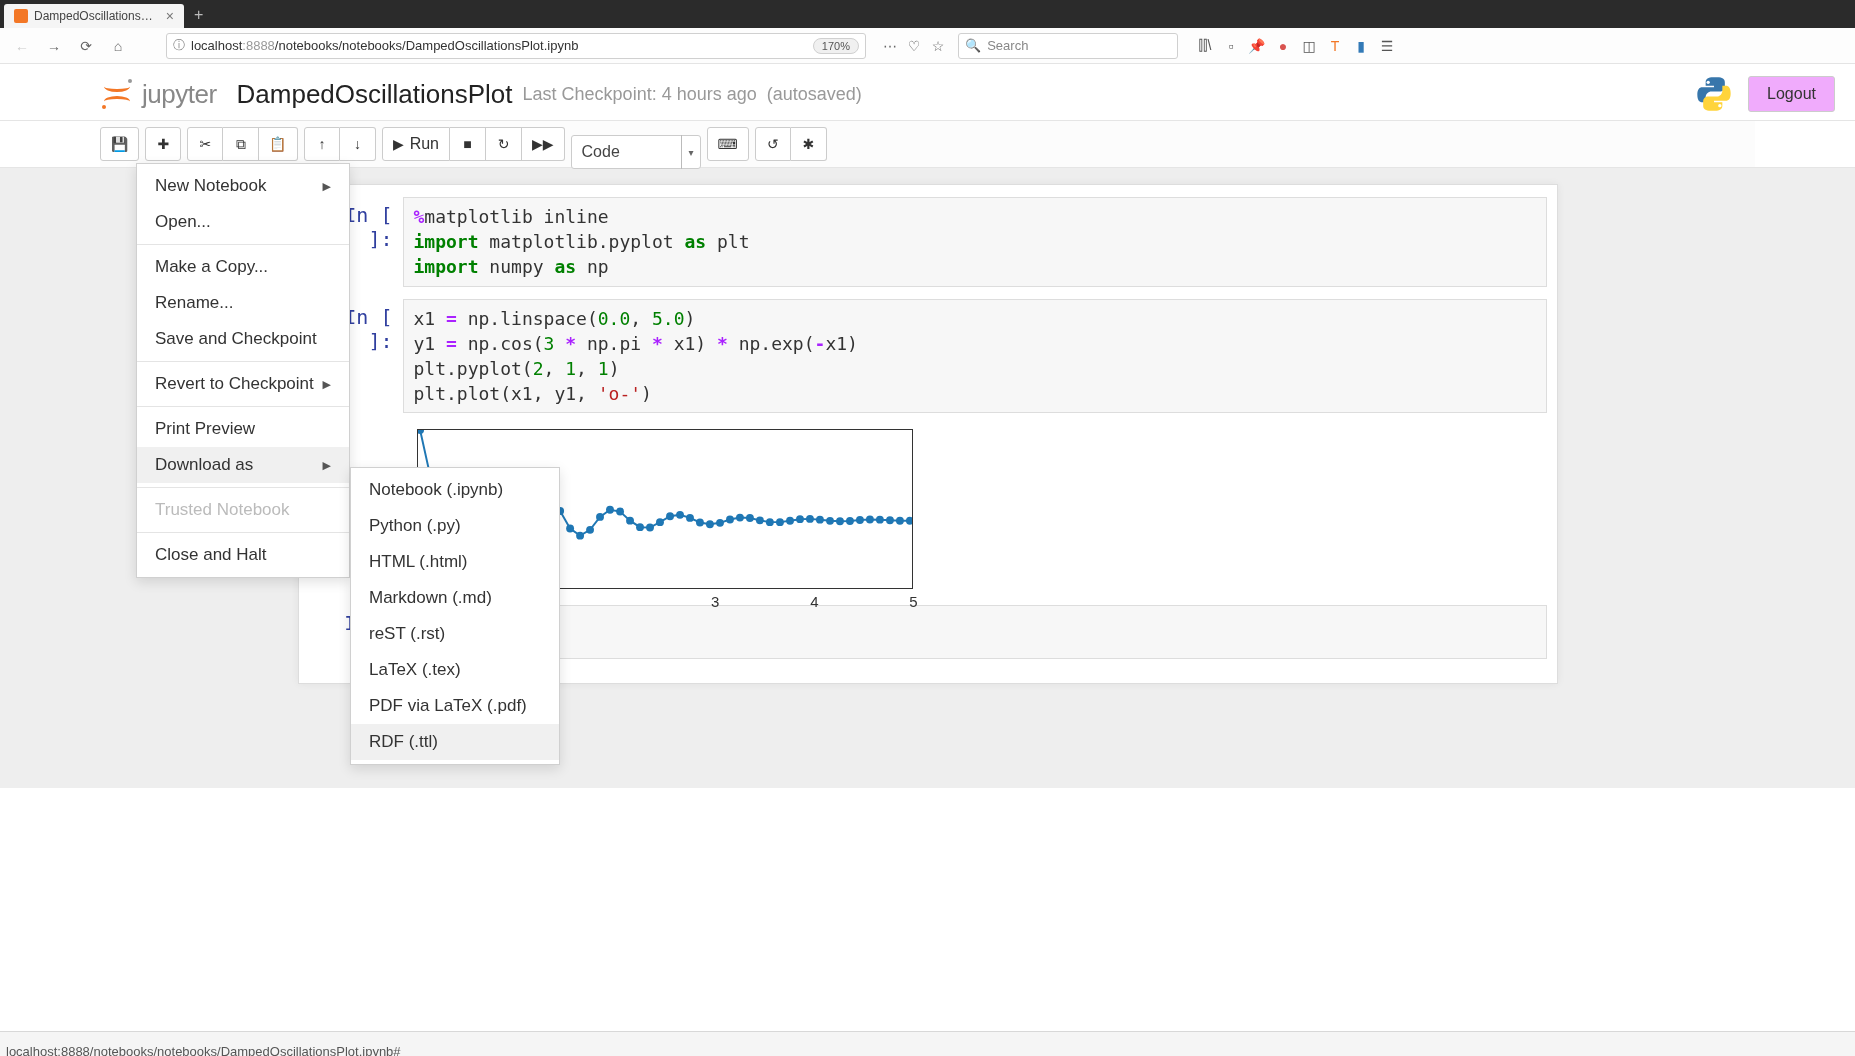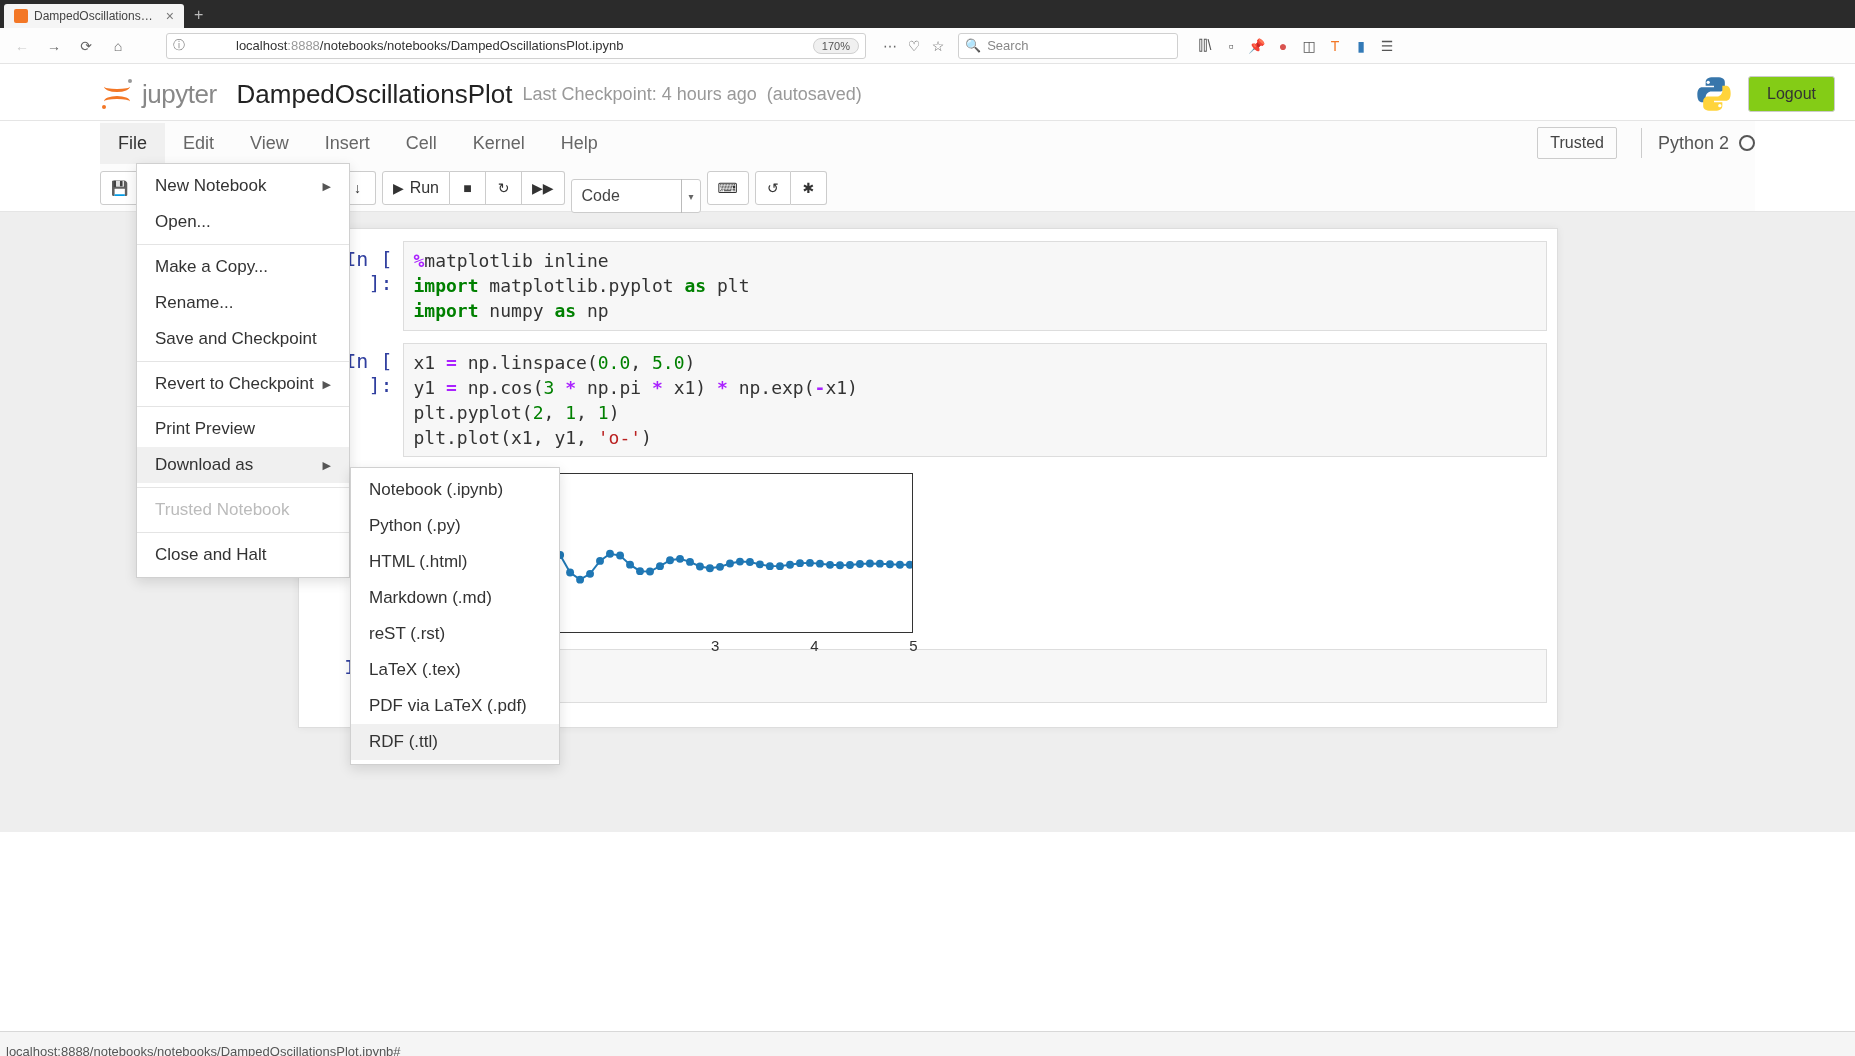--- a/index.html
+++ b/index.html
@@ -11,21 +11,21 @@
     .browser-tab .favicon { width: 14px; height: 14px; background: #f37726; border-radius: 2px; margin-right: 6px; flex-shrink: 0; }
     .browser-tab .tab-title { flex: 1; white-space: nowrap; overflow: hidden; text-overflow: ellipsis; }
     .browser-tab .tab-close { margin-left: 6px; color: #777; font-size: 14px; cursor: pointer; }
     .browser-newtab { color: #bbb; padding: 4px 10px; font-size: 16px; cursor: pointer; }
 
     .browser-toolbar { height: 36px; background: #fdfdfd; border-bottom: 1px solid #e4e4e4; display: flex; align-items: center; padding: 0 8px; gap: 4px; }
     .nav-btn { width: 28px; height: 28px; display: flex; align-items: center; justify-content: center; color: #666; border-radius: 3px; cursor: pointer; font-size: 14px; }
     .nav-btn.disabled { color: #ccc; }
     .url-bar { flex: 0 0 700px; height: 26px; border: 1px solid #d0d0d0; border-radius: 3px; display: flex; align-items: center; padding: 0 6px; font-size: 13px; background: #fff; margin-left: 30px; }
     .url-bar .lock { color: #888; margin-right: 6px; font-size: 12px; }
-    .url-host { color: #333; margin-left: 45px; }
+    .url-host { color: #333; }
     .url-port { color: #999; }
     .url-path { color: #333; }
     .zoom-badge { margin-left: auto; background: #f0f0f0; border: 1px solid #d0d0d0; border-radius: 10px; padding: 1px 8px; font-size: 11px; color: #555; }
     .toolbar-icons { display: flex; align-items: center; gap: 4px; margin-left: 10px; }
     .toolbar-icons .ti { width: 20px; height: 20px; display: flex; align-items: center; justify-content: center; color: #666; font-size: 14px; }
     .search-box { width: 220px; height: 26px; border: 1px solid #d0d0d0; border-radius: 3px; display: flex; align-items: center; padding: 0 6px; font-size: 13px; color: #888; margin-left: 6px; background: #fff; }
     .search-box .qicon { margin-right: 6px; }
     .right-icons { display: flex; align-items: center; gap: 8px; margin-left: 14px; margin-right: 6px; }
     .right-icons .ri { width: 18px; height: 18px; display: flex; align-items: center; justify-content: center; color: #555; font-size: 14px; }
     .ri.red { color: #d9534f; }
@@ -39,21 +39,21 @@
     .jp-logo-mark::before, .jp-logo-mark::after { content: ""; position: absolute; left: 50%; width: 26px; height: 8px; border: 3px solid #f37726; border-left: none; border-right: none; border-radius: 50%; transform: translateX(-50%); }
     .jp-logo-mark::before { top: 4px; border-top: none; }
     .jp-logo-mark::after { bottom: 4px; border-bottom: none; }
     .jp-logo-dot1 { position: absolute; width: 4px; height: 4px; background: #999; border-radius: 50%; top: 2px; right: 2px; }
     .jp-logo-dot2 { position: absolute; width: 4px; height: 4px; background: #f37726; border-radius: 50%; bottom: 2px; left: 2px; }
     .jp-logo-text { font-size: 26px; color: #888; font-weight: 400; letter-spacing: -0.5px; }
     .nb-title { font-size: 26px; color: #222; margin-left: 20px; }
     .checkpoint { font-size: 18px; color: #999; margin-left: 10px; font-weight: 300; }
     .python-logo { margin-left: auto; font-size: 30px; color: #3776ab; display: flex; align-items: center; padding-right: 14px; }
     .python-logo svg { width: 40px; height: 40px; }
-    .logout-btn { border: 1px solid #ccc; background: #84cc16; padding: 8px 18px; font-size: 16px; color: #333; border-radius: 3px; cursor: pointer; }
+    .logout-btn { border: 1px solid #ccc; background: #f0abfc; padding: 8px 18px; font-size: 16px; color: #333; border-radius: 3px; cursor: pointer; }
 
     .jp-divider { border-top: 1px solid #e5e5e5; }
 
     
     .jp-container { padding: 0 100px; }
     .menubar { display: flex; align-items: center; height: 44px; background: #fcfcfc; }
     .menu-item { padding: 10px 18px; font-size: 18px; color: #666; cursor: pointer; font-weight: 300; }
     .menu-item.active { background: #f0f0f0; color: #333; }
     .trusted { margin-left: auto; border: 1px solid #ccc; padding: 6px 12px; font-size: 16px; color: #444; border-radius: 2px; }
     .kernel-indicator { display: flex; align-items: center; gap: 10px; margin-left: 24px; font-size: 18px; color: #555; }
@@ -169,35 +169,20 @@
         <circle cx="17" cy="10" r="2" fill="#fff"></circle>
         <path fill="#ffd43b" d="M25 44c6 0 9-2 9-6v-4H24v-2h14c4 0 6-3 6-9s-2-9-6-9h-4v6c0 4-3 7-7 7H17c-3 0-6 2-6 6v5c0 4 3 6 9 6h5z"></path>
         <circle cx="31" cy="38" r="2" fill="#fff"></circle>
       </svg>
   </div>
   <button class="logout-btn">Logout</button>
 </div>
 <div class="jp-divider"></div>
 
 <div class="jp-container">
-  <div class="menubar">
-    <div class="menu-item active">File</div>
-    <div class="menu-item">Edit</div>
-    <div class="menu-item">View</div>
-    <div class="menu-item">Insert</div>
-    <div class="menu-item">Cell</div>
-    <div class="menu-item">Kernel</div>
-    <div class="menu-item">Help</div>
-    <div class="trusted">Trusted</div>
-    <div class="kernel-indicator">
-      <span class="kernel-sep"></span>
-      <span>Python 2</span>
-      <span class="kernel-circle"></span>
-    </div>
-  </div>
 
   <div class="toolbar">
     <div class="tb-btn single">💾</div>
     <div class="tb-btn single">✚</div>
     <div class="tb-group">
       <div class="tb-btn">✂</div>
       <div class="tb-btn">⧉</div>
       <div class="tb-btn">📋</div>
     </div>
     <div class="tb-group">

